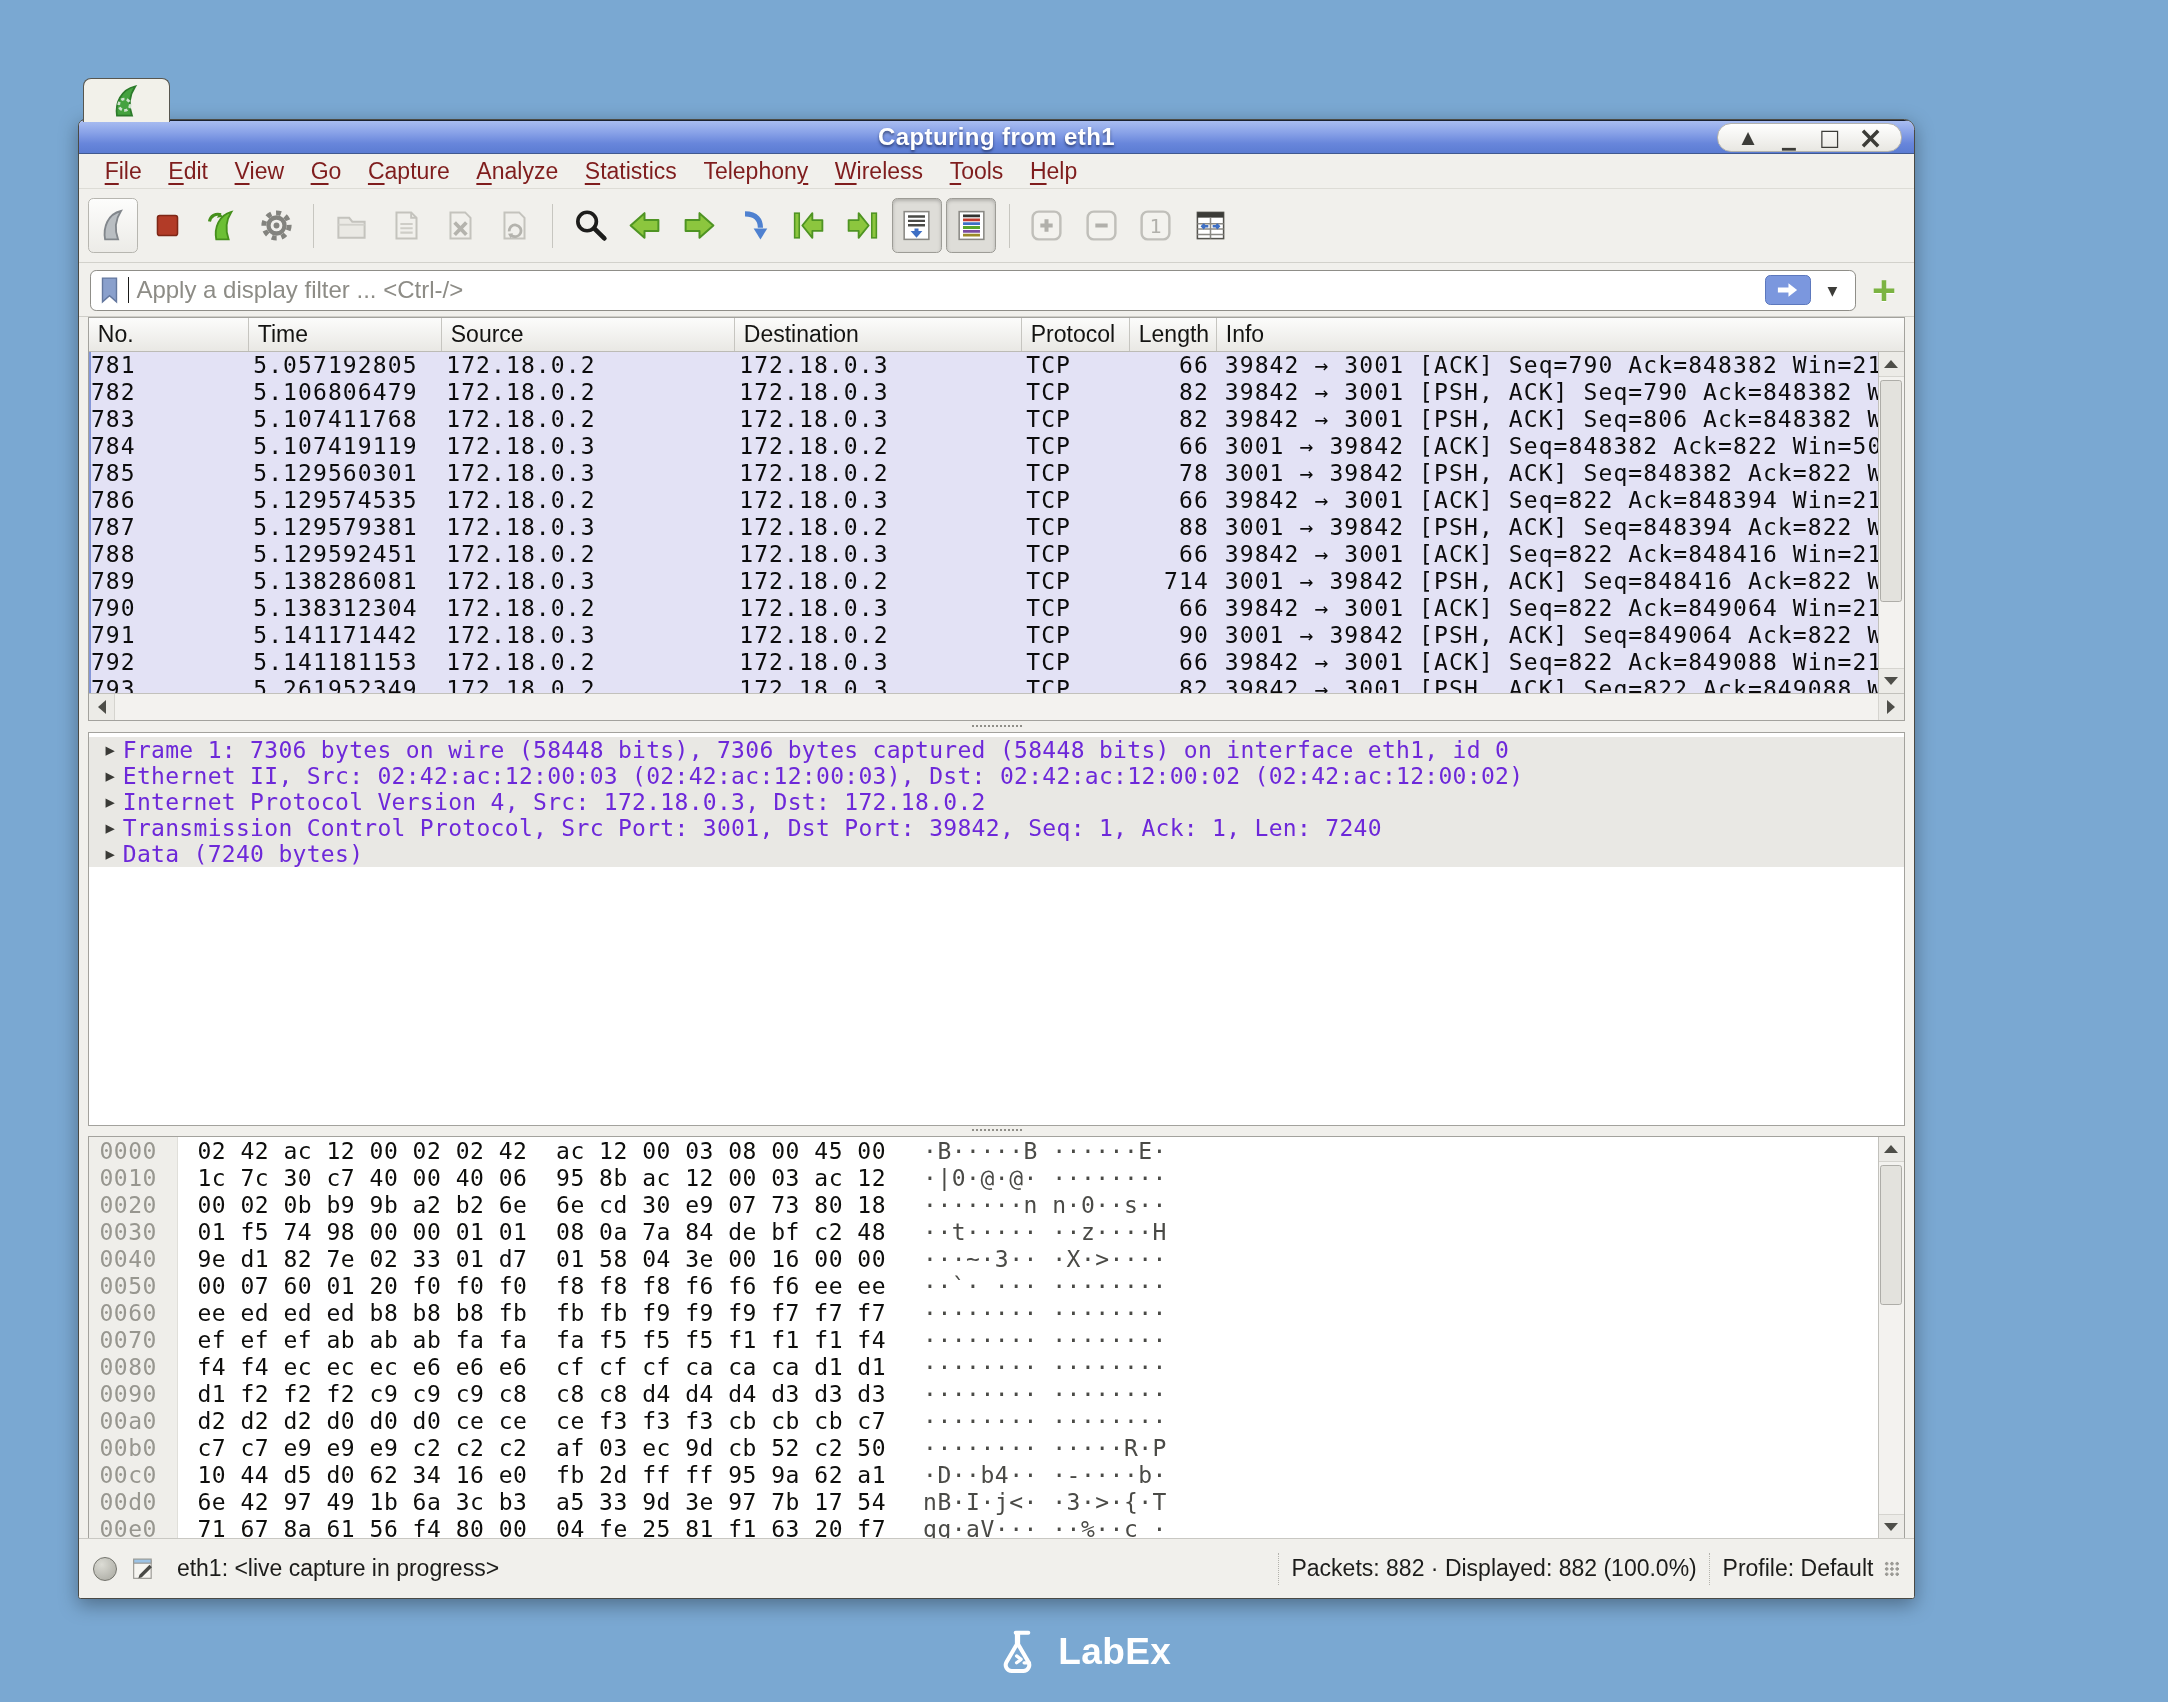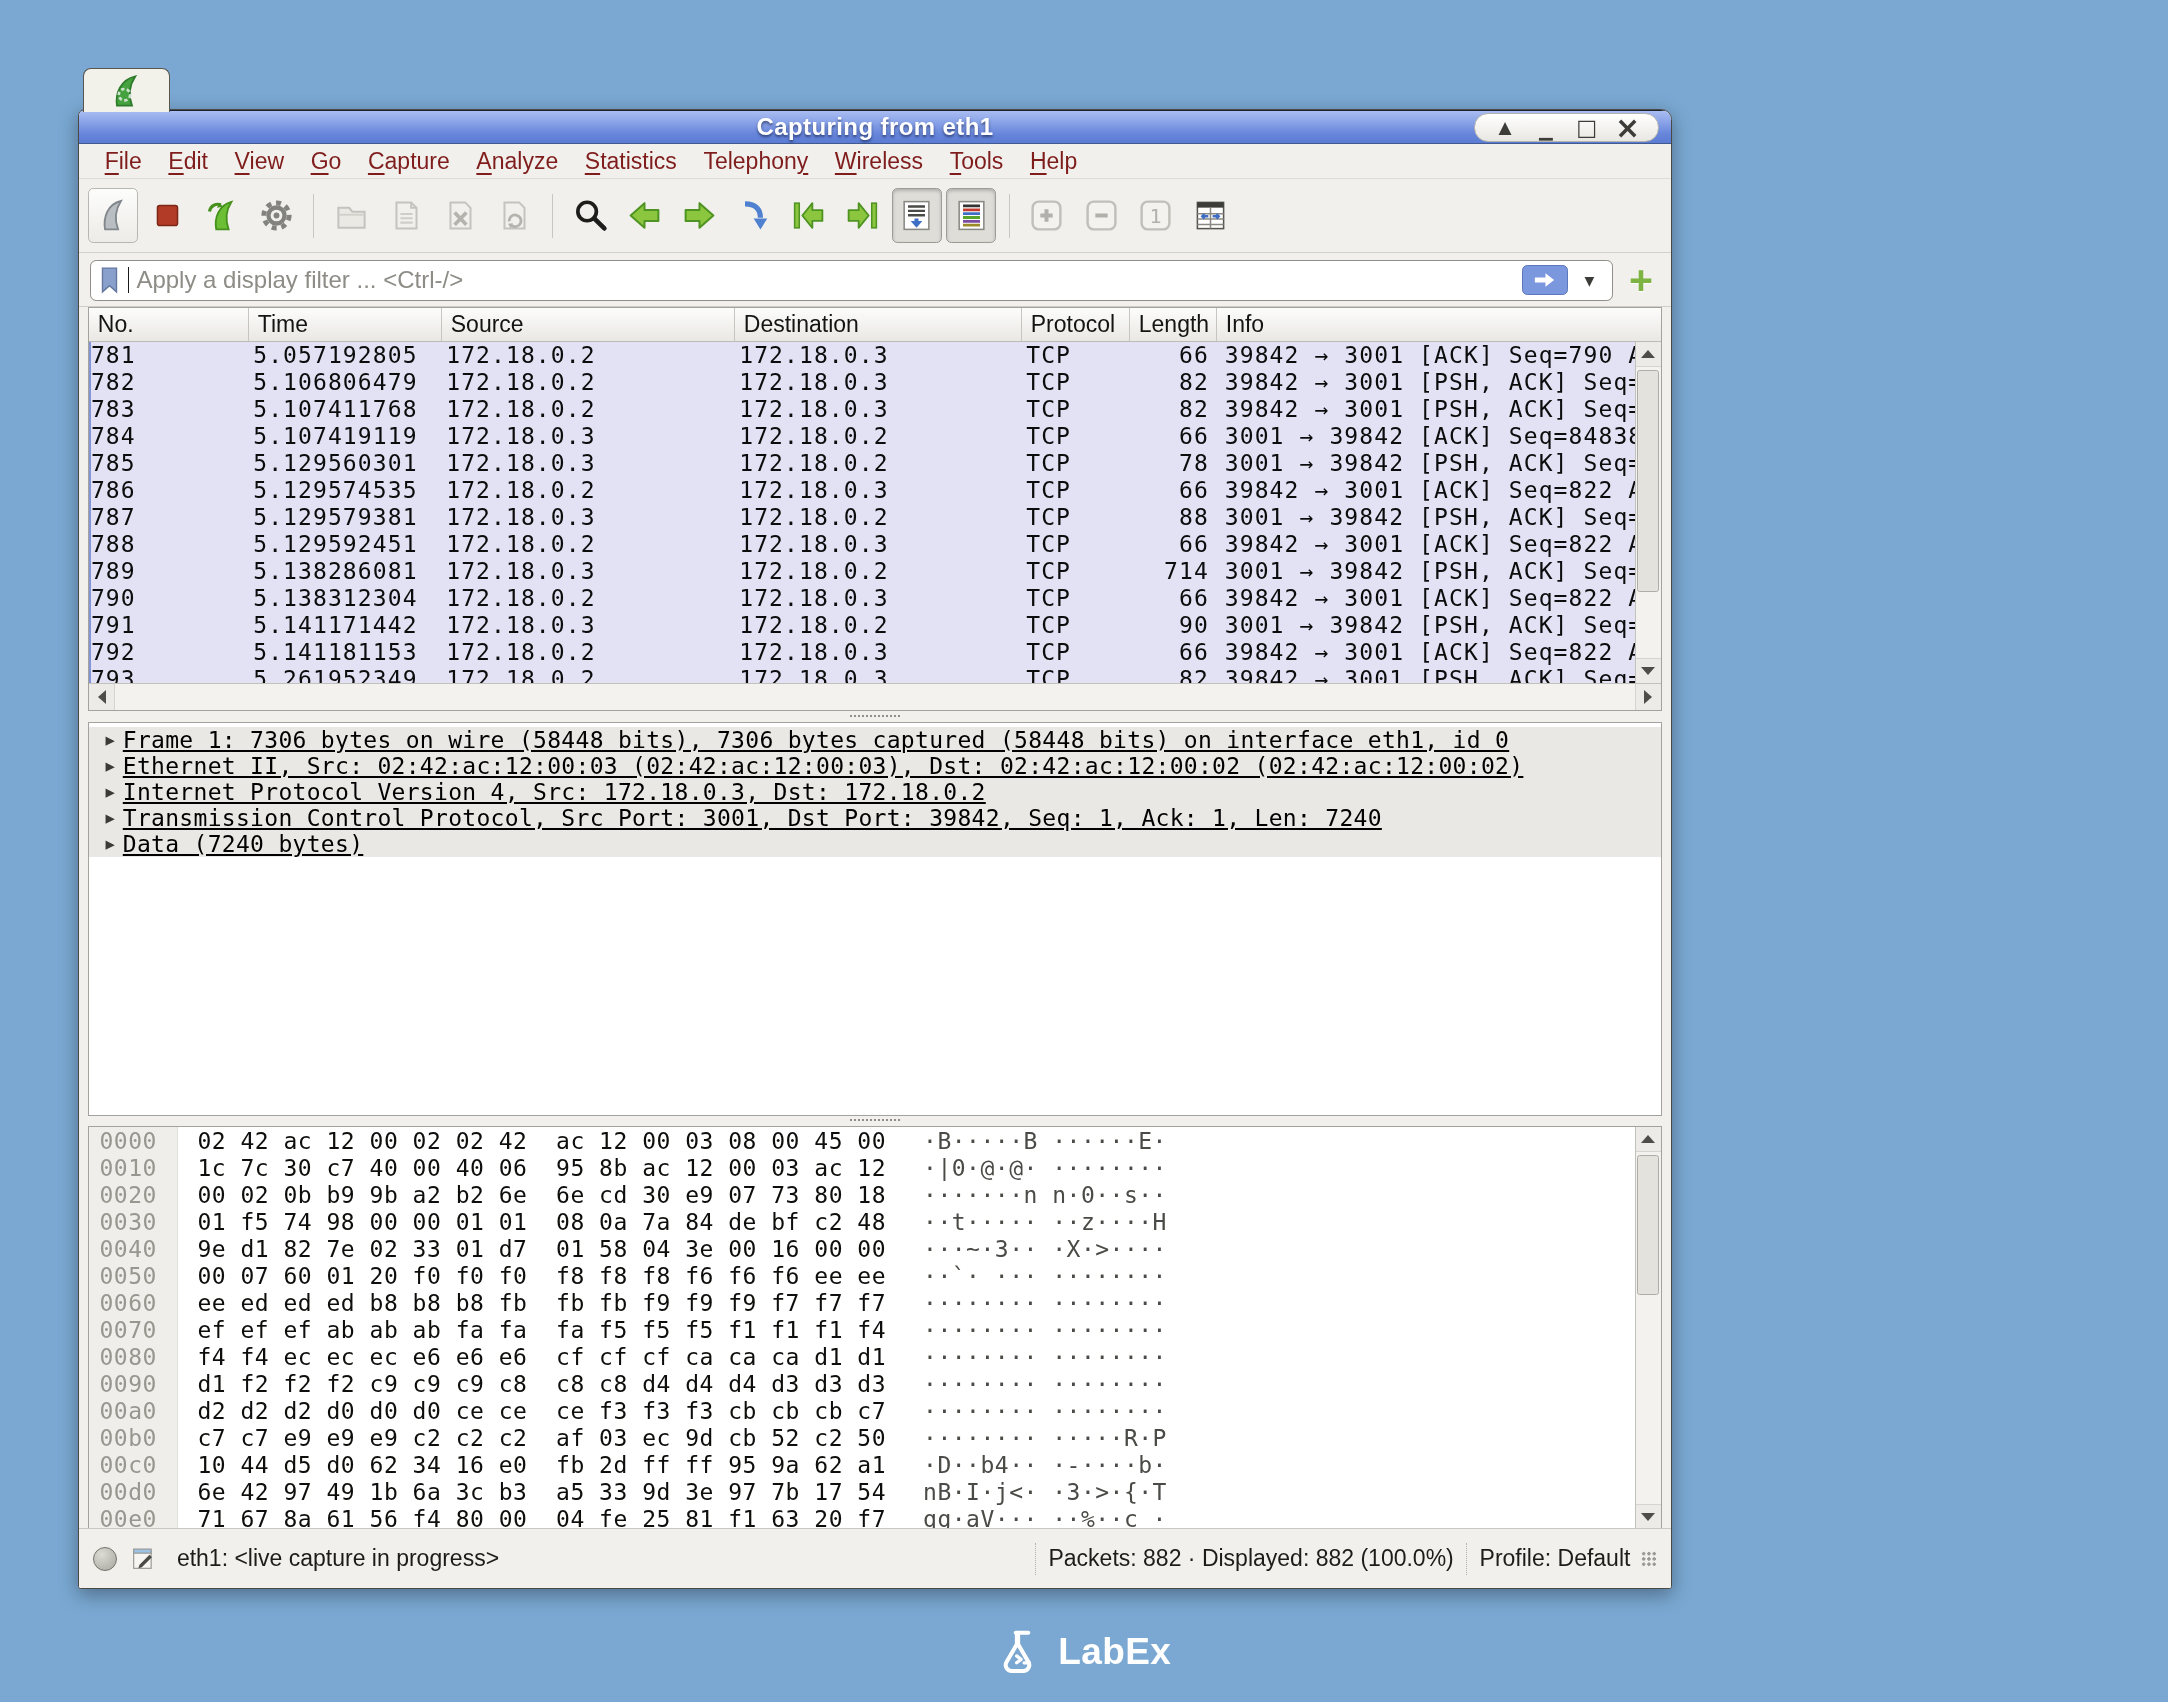--- a/index.html
+++ b/index.html
@@ -1,21 +1,21 @@
 <!DOCTYPE html>
 <html style="font-size:14px"><head>
 <meta charset="utf-8">
 <style>
   * { margin:0; padding:0; box-sizing:border-box; }
   html,body { width:2169px; height:1702px; }
   body { font-family:"Liberation Sans", sans-serif; }
   .desktop { position:relative; width:2169px; height:1702px; background:#7aa8d2; overflow:hidden; }
 
   
-  .window { position:absolute; left:78px; top:68px; width:1594px; height:1521px; }
+  .window { position:absolute; left:78px; top:78px; width:1837px; height:1521px; }
   .app-tab { position:absolute; left:5.3px; top:0; width:87px; height:44px; background:#f2f1ea;
              border:0.9px solid #57564f; border-bottom:none; border-radius:8px 8px 0 0; z-index:3;
              display:flex; align-items:center; justify-content:center; }
   .frame { position:absolute; left:0; top:41px; right:0; bottom:0; background:#f1f0ec;
            border:0.9px solid #4a4a45; border-radius:7px 10.6px 2.7px 2.7px; overflow:hidden;
            box-shadow:0 5.3px 19.5px rgba(0,0,0,.35); }
 
   
   .titlebar { position:absolute; left:0; right:0; top:0; height:34px;
               background:linear-gradient(180deg,#a9bdf1 0%,#8aa3e8 35%,#6886db 70%,#5b7cd3 100%);
@@ -122,21 +122,21 @@
   .split1 { top:601px; } .split2 { top:1005px; }
   .grip { width:50px; border-top:2.7px dotted #8f8e88; }
 
   
   .details { position:absolute; left:8.9px; right:8.9px; top:612px; height:394px; background:#fff;
              border:0.9px solid #a3a29d; overflow:hidden; padding-top:3.5px; }
   .drow { display:flex; align-items:center; height:26px; background:#e9e8e4; padding-left:8.9px;
           cursor:pointer; }
   .tri { width:25px; color:#3a3a36; font-size:18.6px; line-height:26px; text-align:center;
          font-family:"DejaVu Sans",sans-serif; }
-  .dtext { font:23px "DejaVu Sans Mono",monospace; letter-spacing:0.3px; color:#000000; white-space:nowrap;text-decoration:underline; }
+  .dtext { font:23px "DejaVu Sans Mono",monospace; letter-spacing:0.3px; color:#6d28d9; white-space:nowrap; }
 
   
   .hexpane { position:absolute; left:8.9px; right:8.9px; top:1016px; height:404px; background:#fff;
              border:0.9px solid #a3a29d; overflow:hidden; }
   .hexrows { position:absolute; left:0; top:0; right:26.6px; bottom:0; }
   .hxrow { display:flex; height:27px; align-items:center; font:23px "DejaVu Sans Mono",monospace;
            letter-spacing:0.5px; white-space:pre; cursor:text; }
   .hoff { width:89px; align-self:stretch; display:flex; align-items:center; padding-left:10.6px;
           background:#efeeea; color:#97968f; border-right:0.9px solid #e0dfda; }
   .hbytes { margin-left:19.5px; color:#0e0e0c; }

